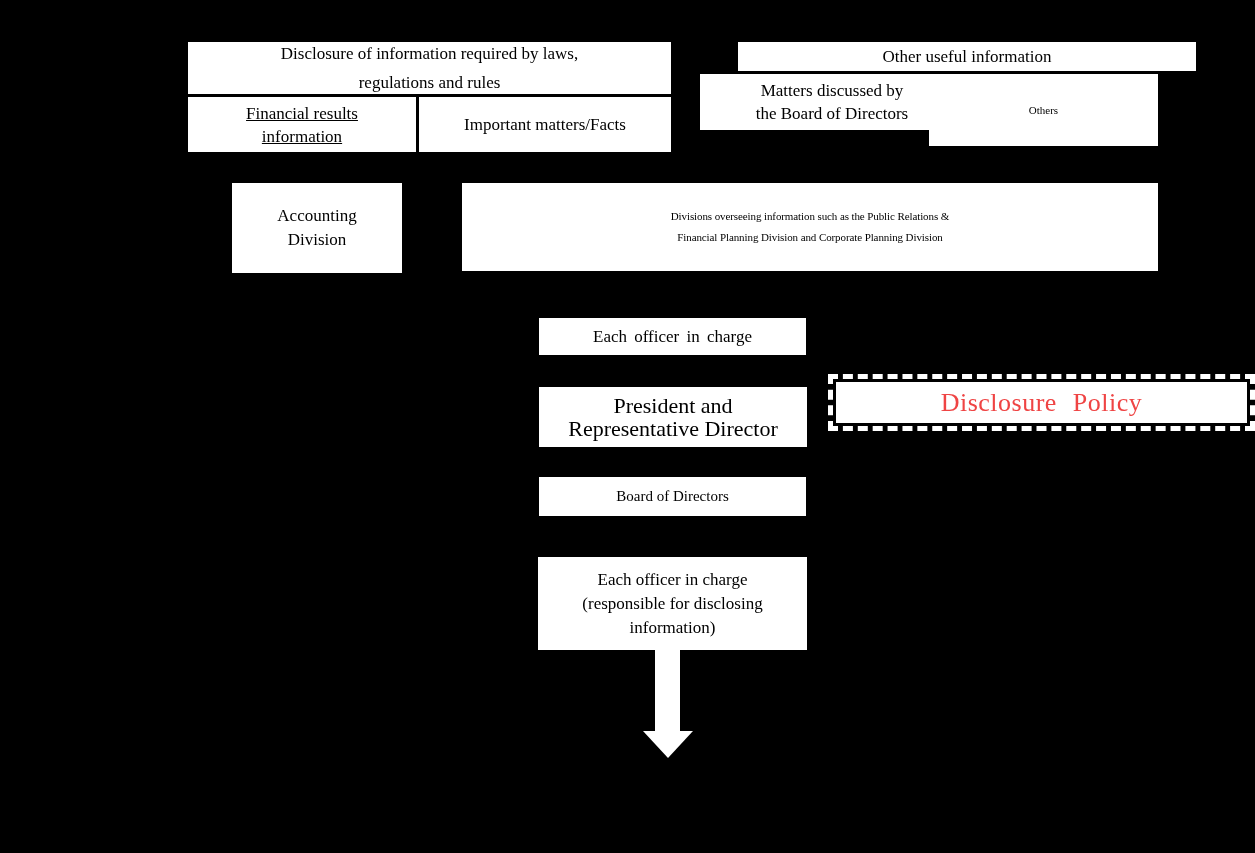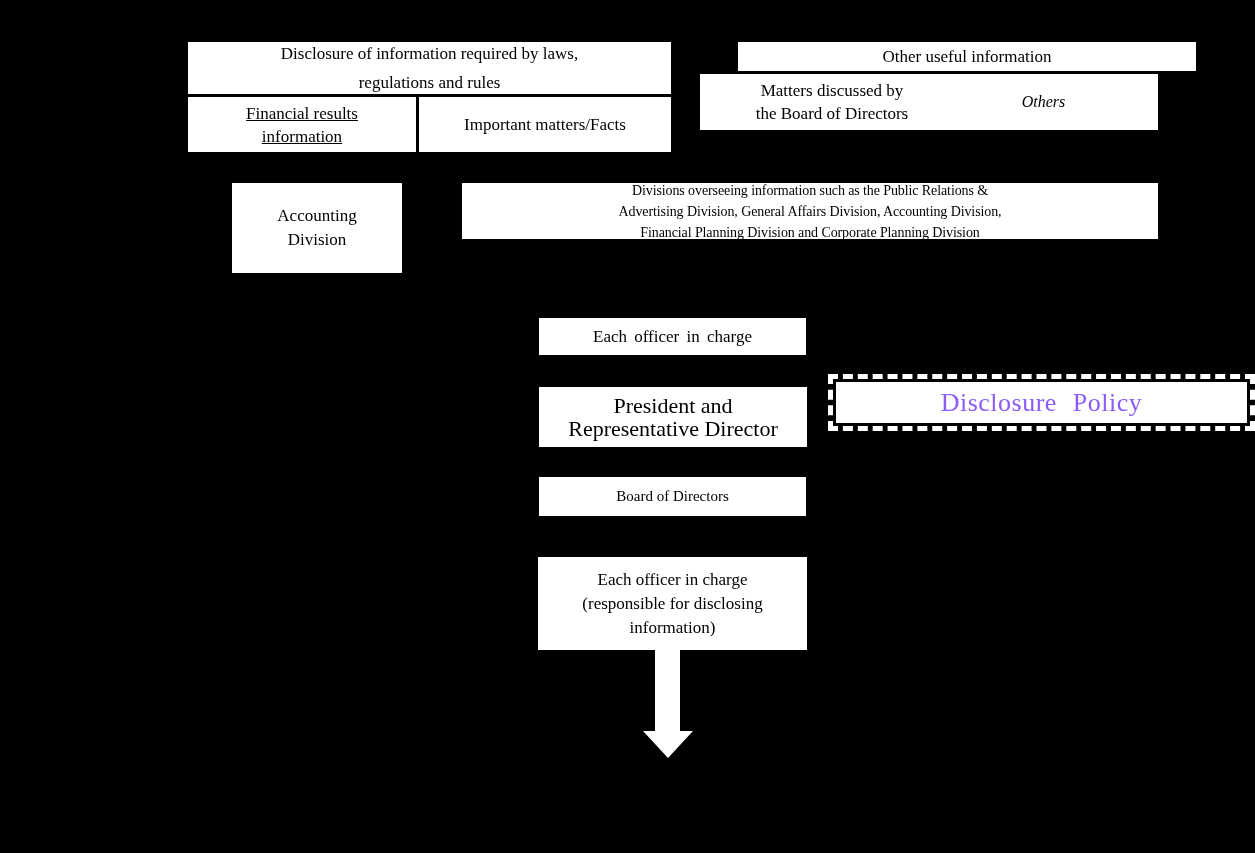--- a/index.html
+++ b/index.html
@@ -24,45 +24,45 @@
   .line { white-space:nowrap; }
 
   
   #legal-header        { left:188px; top:42px;  width:483px; height:52px; font-size:17px; line-height:23px;justify-content:space-between; }
   #legal-cell-financial{ left:188px; top:97px;  width:228px; height:55px; font-size:17px; line-height:23px;text-decoration:underline; }
   #legal-cell-important{ left:419px; top:97px;  width:252px; height:55px; font-size:17px; }
 
   
   #other-header        { left:700px; top:42px;  width:458px; height:29px; font-size:17px;margin-left:38px; }
   #other-cell-matters  { left:700px; top:74px;  width:264px; height:56px; font-size:17px; line-height:23px; }
-  #other-cell-others   { left:929px; top:74px;  width:229px; height:56px; font-size:16px;font-style:italic; }
+  #other-cell-others   { left:929px; top:74px;  width:229px; height:72px; font-size:11px; }
 
   
   #accounting-box      { left:232px; top:183px; width:170px; height:90px; font-size:17px; line-height:24px; }
-  #divisions-box       { left:462px; top:183px; width:696px; height:56px; font-size:14px; line-height:21px; letter-spacing:-0.1px; }
+  #divisions-box       { left:462px; top:183px; width:696px; height:88px; font-size:11px; line-height:21px; letter-spacing:-0.1px; }
 
   
   #officer-box         { left:539px; top:318px; width:267px; height:37px; font-size:17px; word-spacing:3px; }
   #president-box       { left:539px; top:387px; width:268px; height:60px; font-size:22px; line-height:23px; }
   #board-box           { left:539px; top:477px; width:267px; height:39px; font-size:15px; }
   #officer2-box        { left:538px; top:557px; width:269px; height:93px; font-size:17px; line-height:24px; }
 
   
   #policy-outer {
     position:absolute;
     left:828px; top:374px; width:427px; height:57px;
     border:5px dashed #ffffff;
     box-sizing:border-box;
     background:transparent;
   }
   #policy-inner {
     position:absolute;
     left:3px; top:3px; right:3px; bottom:3px;
     background:#ffffff;
-    color:#8b5cf6;
+    color:#ef4444;
     display:flex; align-items:center; justify-content:center;
     font-size:26px;
     word-spacing:9px;
     letter-spacing:0.5px;
     white-space:nowrap;
   }
 
   
   #arrow-shaft {
     position:absolute;
@@ -105,21 +105,20 @@
   <div class="box" id="other-cell-others">
     <div class="line">Others</div>
   </div>
 
   <div class="box" id="accounting-box">
     <div class="line">Accounting</div>
     <div class="line">Division</div>
   </div>
   <div class="box" id="divisions-box">
     <div class="line">Divisions overseeing information such as the Public Relations &amp;</div>
-    <div class="line">Advertising Division, General Affairs Division, Accounting Division,</div>
     <div class="line">Financial Planning Division and Corporate Planning Division</div>
   </div>
 
   <div class="box" id="officer-box">
     <div class="line">Each officer in charge</div>
   </div>
 
   <div class="box" id="president-box">
     <div class="line">President and</div>
     <div class="line">Representative Director</div>

